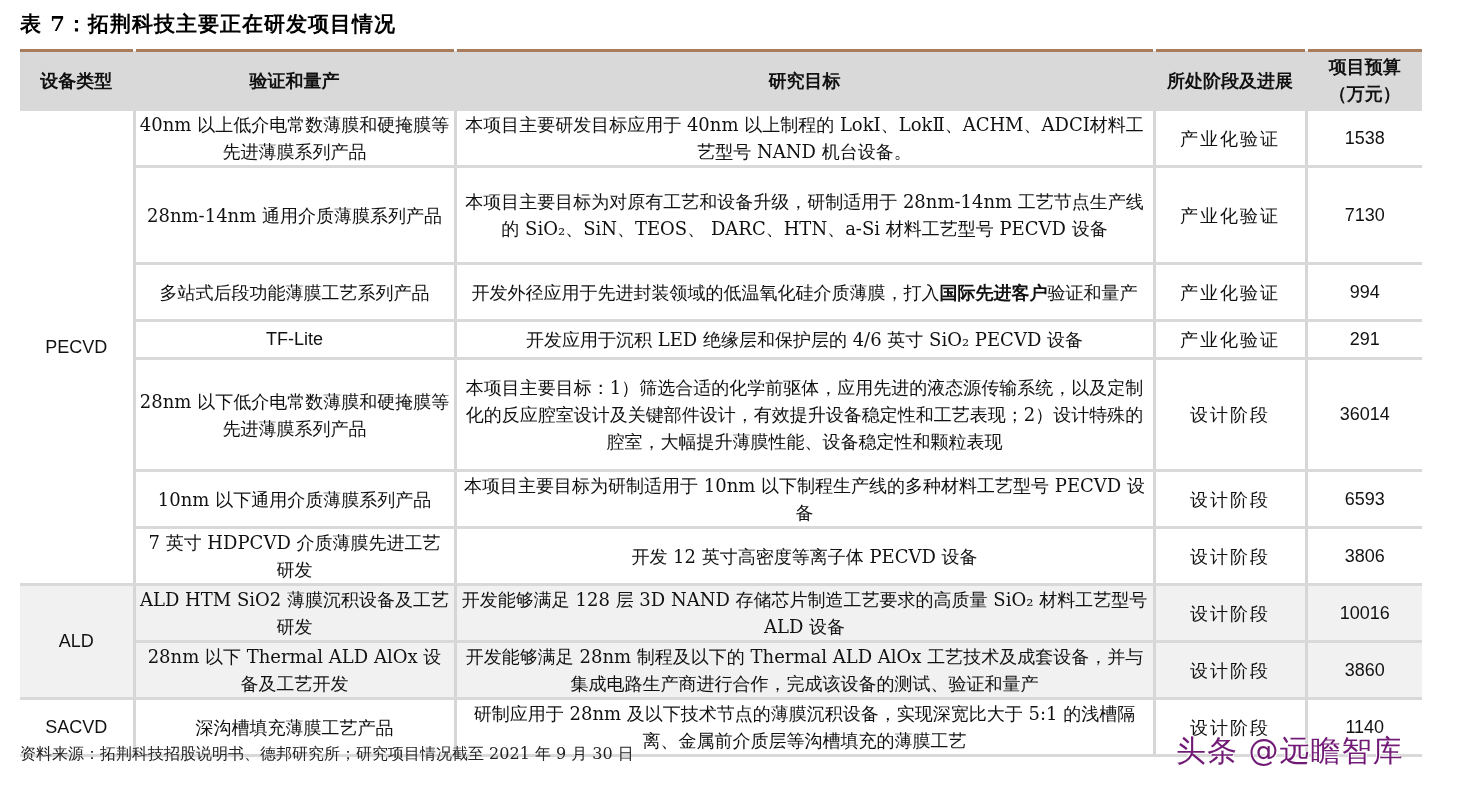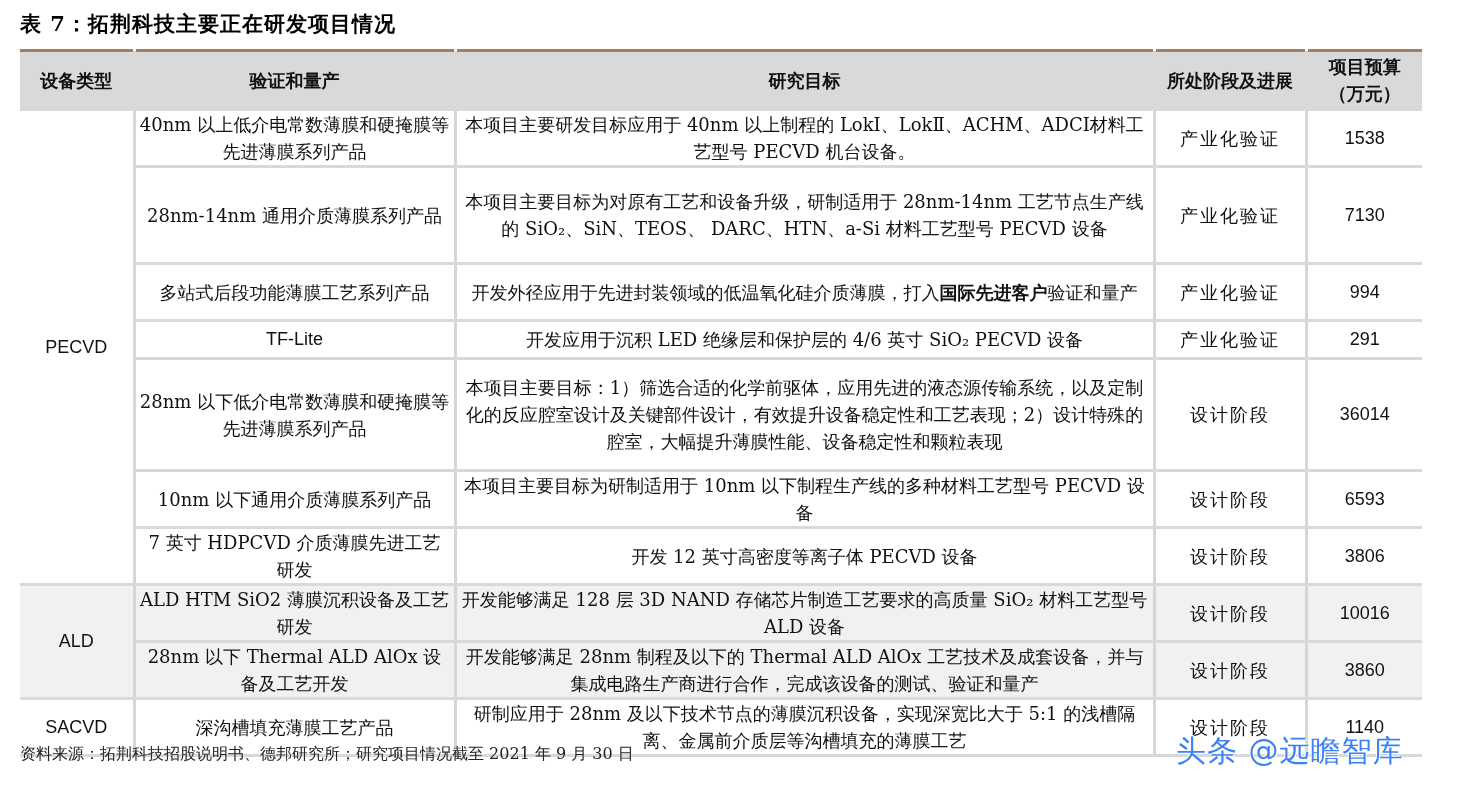--- a/index.html
+++ b/index.html
@@ -20,21 +20,21 @@
   table.main th { background:#d9d9d9; font-weight:bold; font-size:18px; line-height:27px;
                   border-left:3px solid #ffffff00; border-right:3px solid #ffffff00; }
   .sans { font-family:"Liberation Sans", sans-serif; }
   .num { font-family:"Liberation Sans", sans-serif; font-size:19px; }
   .stage { letter-spacing:2px; }
   tr.ald td { background:#f1f1f1; }
   td.type { font-family:"Liberation Sans", sans-serif; font-size:19px; }
   td.goal { font-size:17.5px; }
   b.em { font-weight:bold;text-align:center; }
   .footnote { position:absolute; left:20px; top:744px; font-size:16px; color:#222;text-align:right; }
-  .watermark { position:absolute; left:1176px; top:731px; font-size:30px; color:#3b82f6;
+  .watermark { position:absolute; left:1176px; top:731px; font-size:30px; color:#701a75;
                font-family:"DejaVu Sans", sans-serif; letter-spacing:1px;
                text-shadow: 1px 1px 0 #fff, -1px -1px 0 #fff; }
 </style>
 </head>
 <body>
 
 <div class="title">表 7：拓荆科技主要正在研发项目情况</div>
 
 <table class="main">
   <colgroup>
@@ -49,21 +49,21 @@
     <th>设备类型</th>
     <th>验证和量产</th>
     <th>研究目标</th>
     <th><span>所处阶段及进展</span></th>
     <th><span>项目预算</span><br><span>（万元）</span></th>
   </tr>
 
   <tr style="height:55px">
     <td rowspan="7" class="type">PECVD</td>
     <td class="sans-mix">40nm 以上低介电常数薄膜和硬掩膜等先进薄膜系列产品</td>
-    <td class="goal">本项目主要研发目标应用于 40nm 以上制程的 LokⅠ、LokⅡ、ACHM、ADCⅠ材料工艺型号 PECVD 机台设备。</td>
+    <td class="goal">本项目主要研发目标应用于 40nm 以上制程的 LokⅠ、LokⅡ、ACHM、ADCⅠ材料工艺型号 NAND 机台设备。</td>
     <td class="stage">产业化验证</td>
     <td class="num">1538</td>
   </tr>
   <tr style="height:97px">
     <td>28nm-14nm 通用介质薄膜系列产品</td>
     <td class="goal">本项目主要目标为对原有工艺和设备升级，研制适用于 28nm-14nm 工艺节点生产线的 SiO₂、SiN、TEOS、 DARC、HTN、a-Si 材料工艺型号 PECVD 设备</td>
     <td class="stage">产业化验证</td>
     <td class="num">7130</td>
   </tr>
   <tr style="height:57px">

